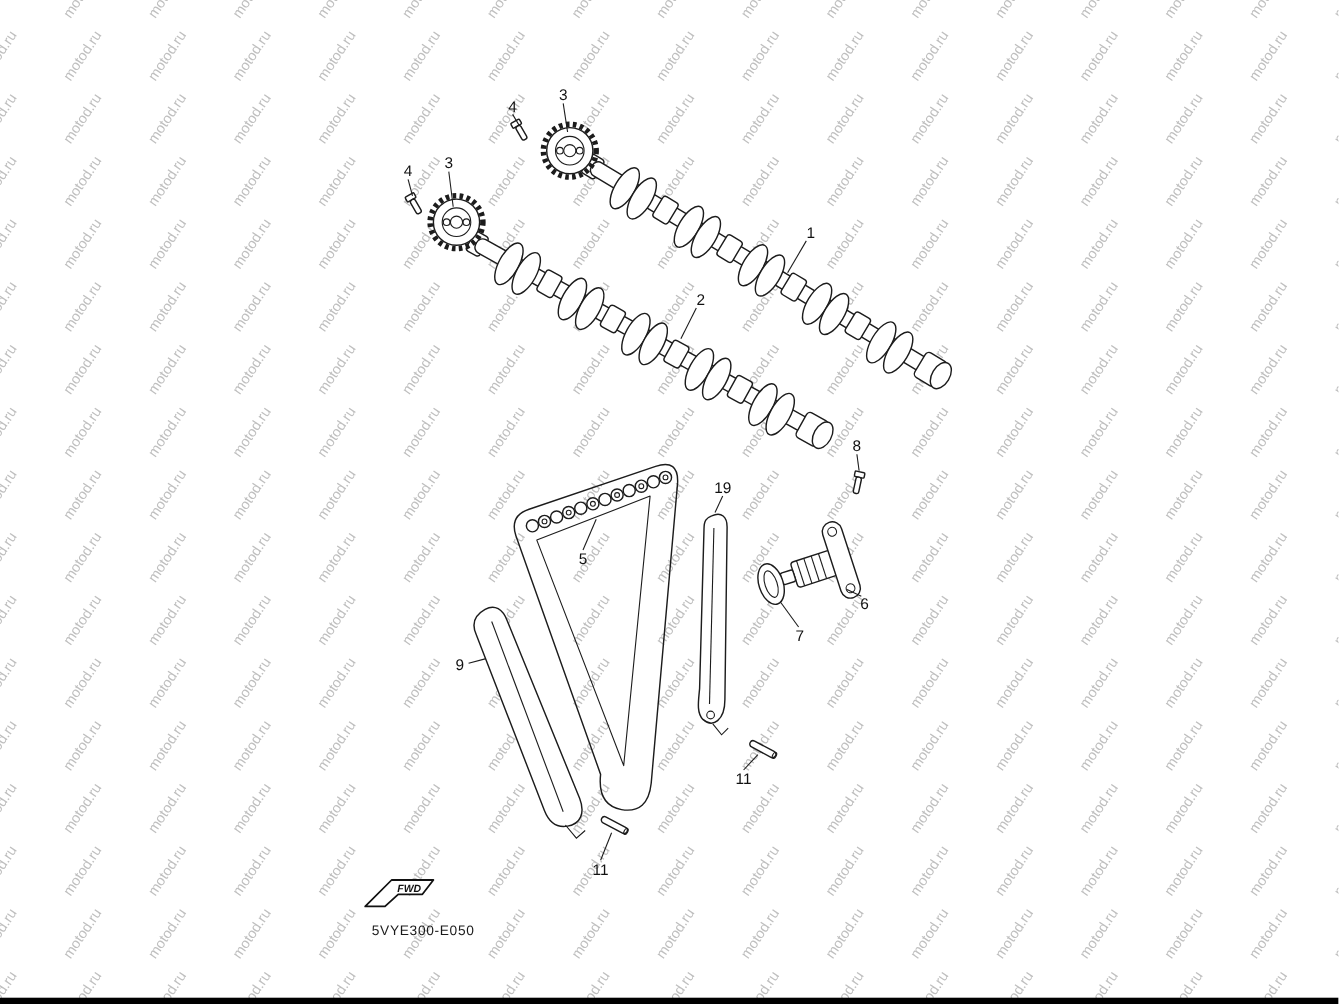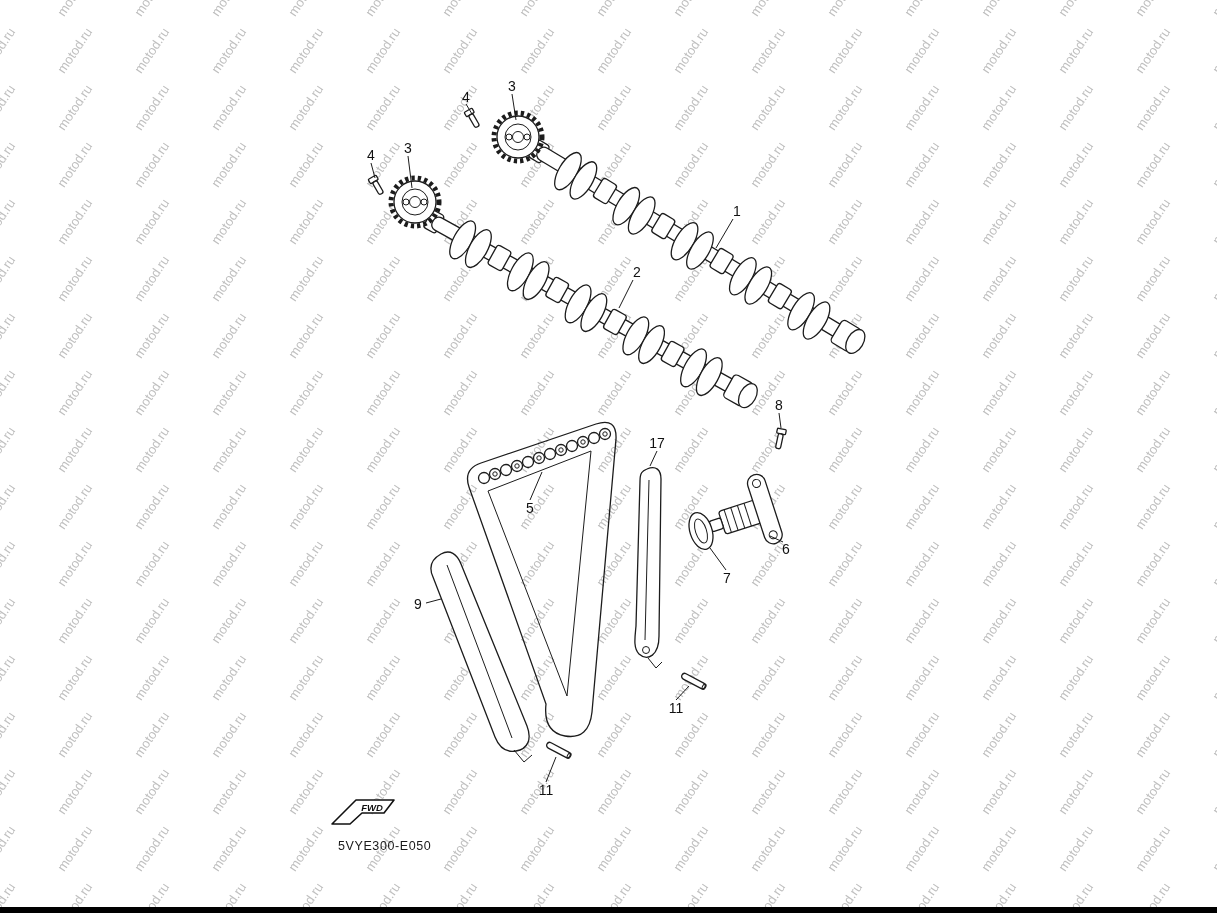--- a/index.html
+++ b/index.html
@@ -518,21 +518,21 @@
     </g>
   </svg>
 
   <div class="callout" style="left:466px; top:97px;">4</div>
   <div class="callout" style="left:512px; top:86px;">3</div>
   <div class="callout" style="left:371px; top:155px;">4</div>
   <div class="callout" style="left:408px; top:148px;">3</div>
   <div class="callout" style="left:737px; top:211px;">1</div>
   <div class="callout" style="left:637px; top:272px;">2</div>
   <div class="callout" style="left:779px; top:405px;">8</div>
-  <div class="callout" style="left:657px; top:443px;">17</div>
+  <div class="callout" style="left:657px; top:443px;">19</div>
   <div class="callout" style="left:530px; top:508px;">5</div>
   <div class="callout" style="left:786px; top:549px;">6</div>
   <div class="callout" style="left:727px; top:578px;">7</div>
   <div class="callout" style="left:418px; top:604px;">9</div>
   <div class="callout" style="left:676px; top:708px;">11</div>
   <div class="callout" style="left:546px; top:790px;">11</div>
 
   <div class="diagram-code">5VYE300-E050</div>
 
   <div class="bottom-bar"></div>

